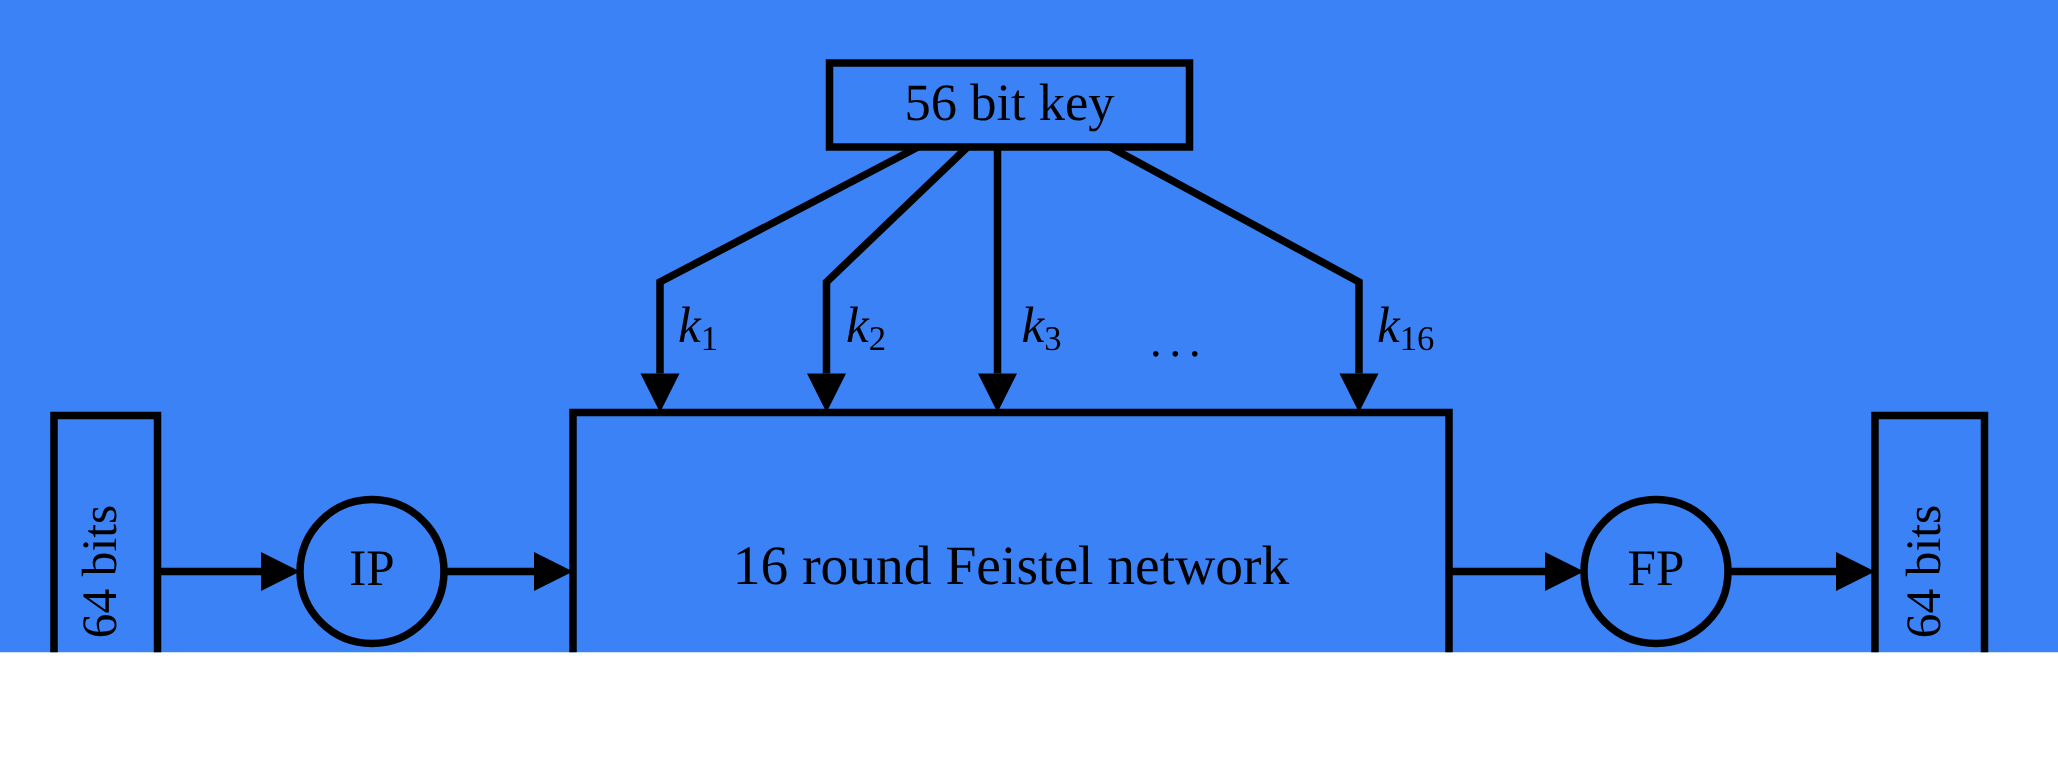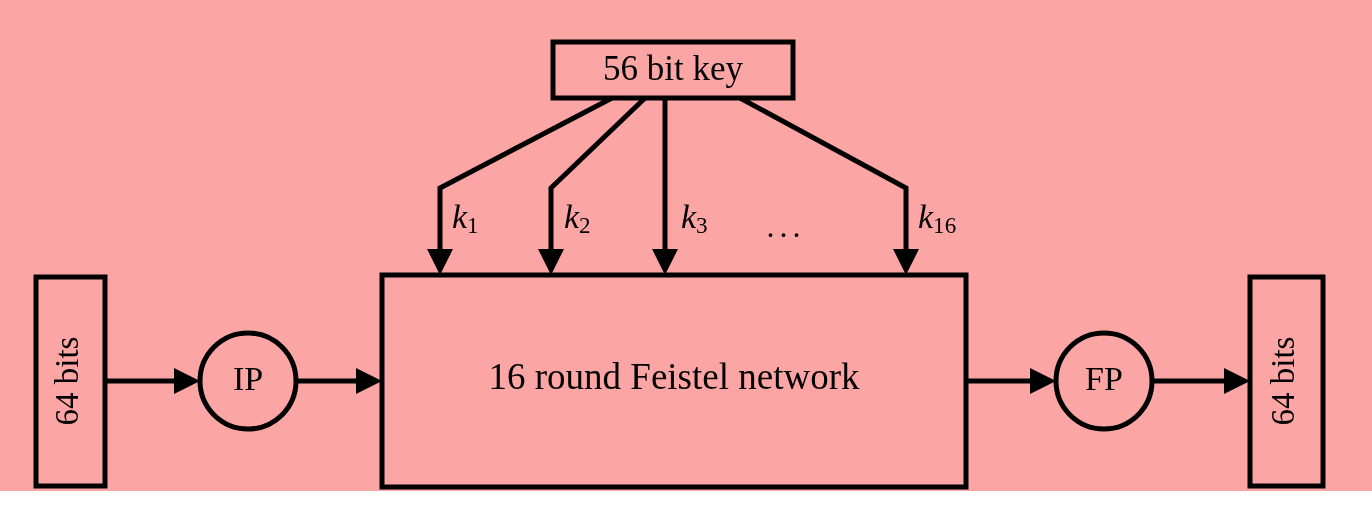--- a/index.html
+++ b/index.html
@@ -3,22 +3,22 @@
 <meta charset="utf-8">
 <style>
   html, body {
     margin: 0;
     padding: 0;
     background: #ffffff;
   }
   #canvas {
     position: relative;
     width: 1372px;
-    height: 491px;
-    background: #fca5a5;
+    height: 435px;
+    background: #3b82f6;
     font-family: "Liberation Serif", "DejaVu Serif", serif;
     overflow: hidden;
   }
   svg#diagram {
     position: absolute;
     left: 0;
     top: 0;
     width: 1372px;
     height: 522px;
   }

